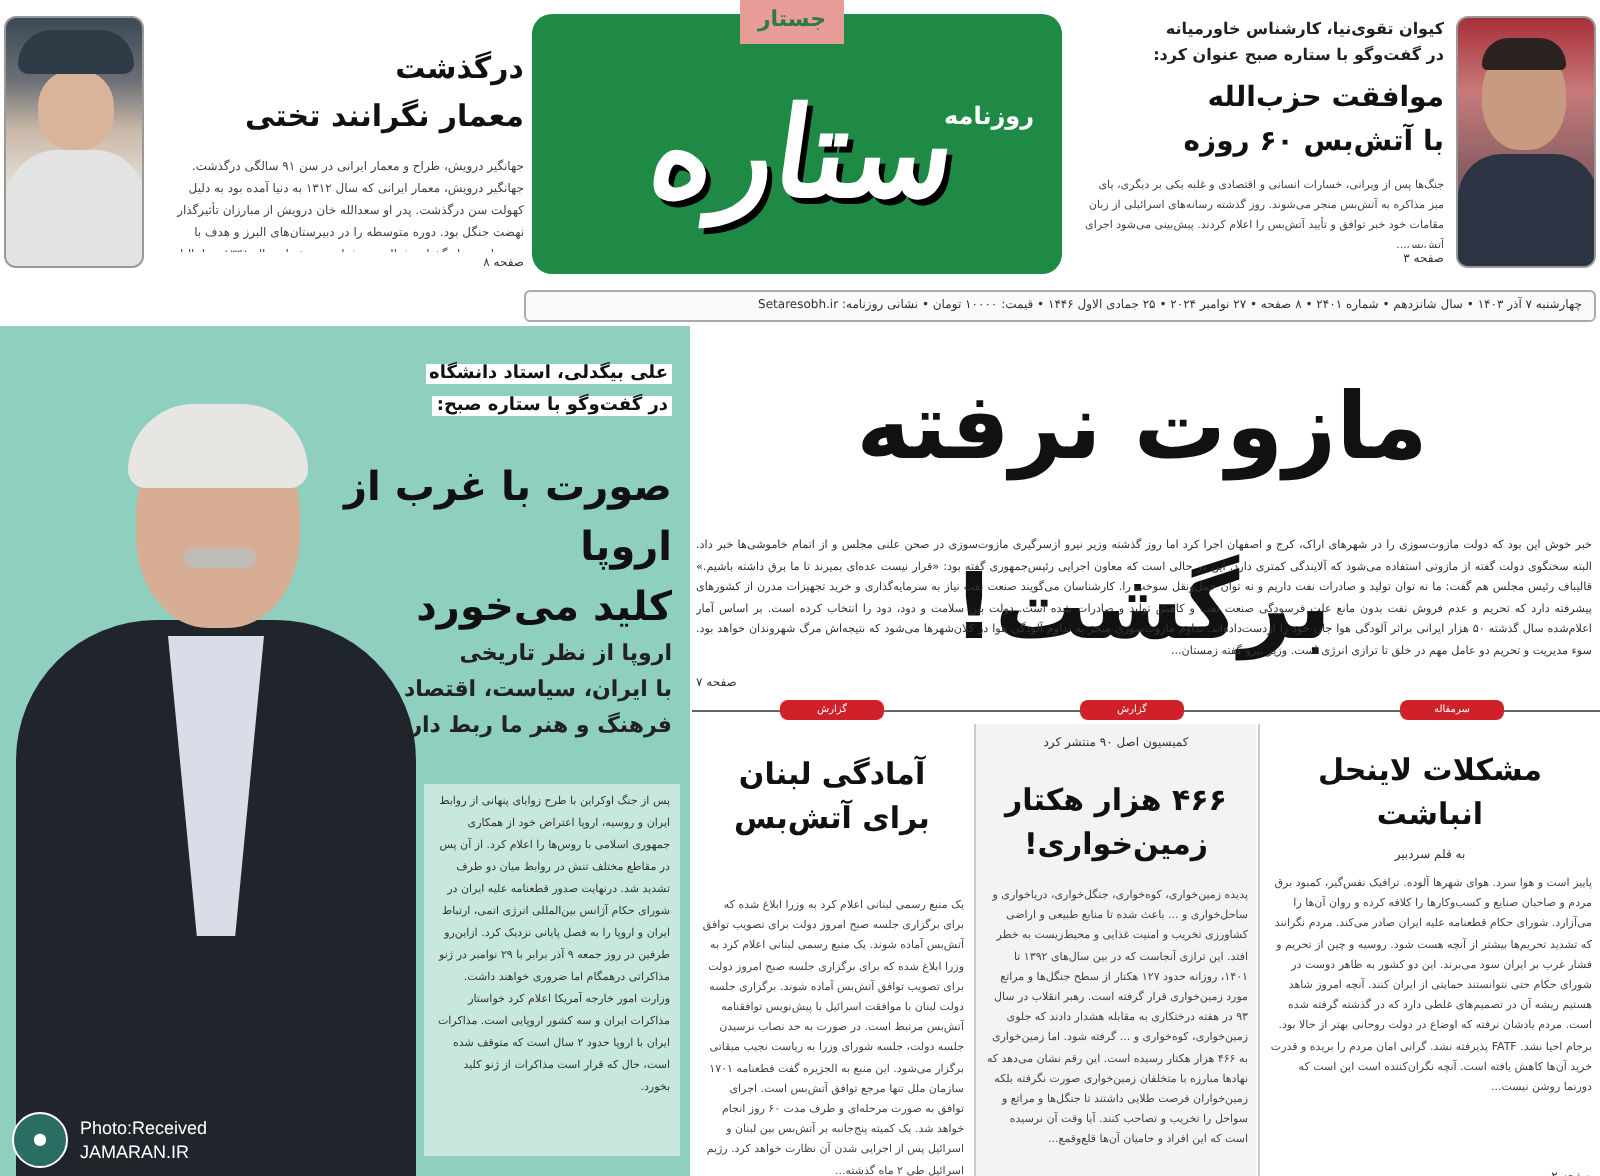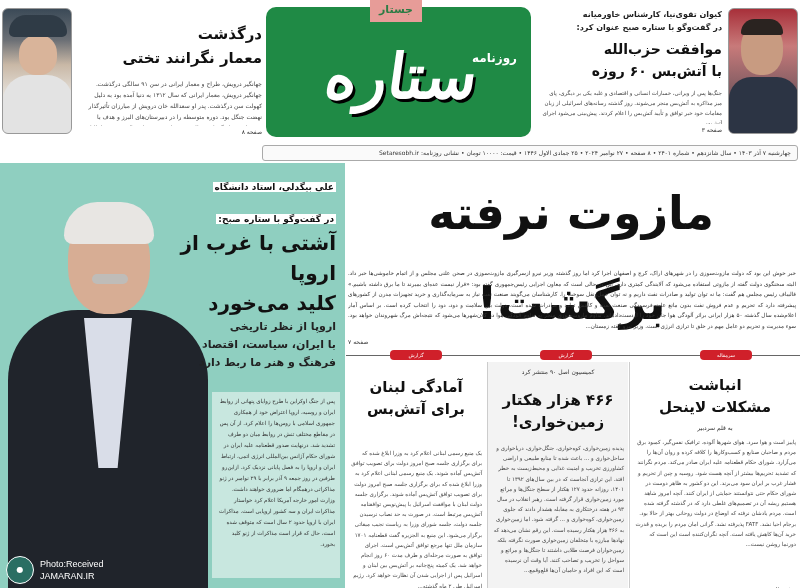--- a/index.html
+++ b/index.html
@@ -106,24 +106,24 @@
 <div class="abs teal"></div>
 <div class="abs person">
   <div class="suit"></div>
     <div class="shirt"></div>
     <div class="head"></div>
     <div class="hair"></div>
     <div class="mous"></div>
 </div>
 <div class="abs kicker-box rtl">
   <div><span>علی بیگدلی، استاد دانشگاه</span></div>
-  <div style="margin-top:18px"><span>در گفت‌وگو با ستاره صبح:</span></div>
+  <div style="margin-top:2px"><span>در گفت‌وگو با ستاره صبح:</span></div>
 </div>
 <div class="abs lm-title rtl">
-  <div>آشتی با غرب از اروپا</div>
+  <div>صورت با غرب از اروپا</div>
   <div>کلید می‌خورد</div>
 </div>
 <div class="abs lm-sub rtl">
   <div>اروپا از نظر تاریخی</div>
   <div>با ایران، سیاست، اقتصاد</div>
   <div>فرهنگ و هنر ما ربط دارد</div>
 </div>
 <div class="abs lm-body rtl" style="overflow:hidden">
   <div>پس از جنگ اوکراین با طرح زوایای پنهانی از روابط ایران و روسیه، اروپا اعتراض خود از همکاری جمهوری اسلامی با روس‌ها را اعلام کرد. از آن پس در مقاطع مختلف تنش در روابط میان دو طرف تشدید شد. درنهایت صدور قطعنامه علیه ایران در شورای حکام آژانس بین‌المللی انرژی اتمی، ارتباط ایران و اروپا را به فصل پایانی نزدیک کرد. ازاین‌رو طرفین در روز جمعه ۹ آذر برابر با ۲۹ نوامبر در ژنو مذاکراتی درهمگام اما ضروری خواهند داشت. وزارت امور خارجه آمریکا اعلام کرد خواستار مذاکرات ایران و سه کشور اروپایی است. مذاکرات ایران با اروپا حدود ۲ سال است که متوقف شده است، حال که قرار است مذاکرات از ژنو کلید بخورد.</div>
 </div>
@@ -158,19 +158,19 @@
   <div class="col-title">
     <div>۴۶۶ هزار هکتار</div>
     <div>زمین‌خواری!</div>
   </div>
   <div class="col-body" style="height:160px;overflow:hidden;margin-top:4px">پدیده زمین‌خواری، کوه‌خواری، جنگل‌خواری، دریاخواری و ساحل‌خواری و ... باعث شده تا منابع طبیعی و اراضی کشاورزی تخریب و امنیت غذایی و محیط‌زیست به خطر افتد. این ترازی آنجاست که در بین سال‌های ۱۳۹۲ تا ۱۴۰۱، روزانه حدود ۱۲۷ هکتار از سطح جنگل‌ها و مراتع مورد زمین‌خواری قرار گرفته است. رهبر انقلاب در سال ۹۳ در هفته درختکاری به مقابله هشدار دادند که جلوی زمین‌خواری، کوه‌خواری و ... گرفته شود. اما زمین‌خواری به ۴۶۶ هزار هکتار رسیده است. این رقم نشان می‌دهد که نهادها مبارزه با متخلفان زمین‌خواری صورت نگرفته بلکه زمین‌خواران فرصت طلایی داشتند تا جنگل‌ها و مراتع و سواحل را تخریب و تصاحب کنند. آیا وقت آن نرسیده است که این افراد و حامیان آن‌ها قلع‌وقمع...</div>
   <div class="col-page">صفحه ۶</div>
 </div>
 <div class="abs vline" style="left:629px"></div>
 <div class="abs col col3 rtl">
   <div class="col-title" style="margin-top:12px">
+    <div>مشکلات لاینحل</div>
     <div>انباشت</div>
-    <div>مشکلات لاینحل</div>
   </div>
   <div class="col-byline">به قلم سردبیر</div>
   <div class="col-body" style="height:150px;overflow:hidden">پاییز است و هوا سرد. هوای شهرها آلوده. ترافیک نفس‌گیر، کمبود برق مردم و صاحبان صنایع و کسب‌وکارها را کلافه کرده و روان آن‌ها را می‌آزارد. شورای حکام قطعنامه علیه ایران صادر می‌کند. مردم نگرانند که تشدید تحریم‌ها بیشتر از آنچه هست شود. روسیه و چین از تحریم و فشار غرب بر ایران سود می‌برند. این دو کشور به ظاهر دوست در شورای حکام حتی نتوانستند حمایتی از ایران کنند. آنچه امروز شاهد هستیم ریشه آن در تصمیم‌های غلطی دارد که در گذشته گرفته شده است. مردم یادشان نرفته که اوضاع در دولت روحانی بهتر از حالا بود. برجام احیا نشد. FATF پذیرفته نشد. گرانی امان مردم را بریده و قدرت خرید آن‌ها کاهش یافته است. آنچه نگران‌کننده است این است که دورنما روشن نیست...</div>
   <div class="col-page">صفحه ۲</div>
 </div>
 
 </body></html>

